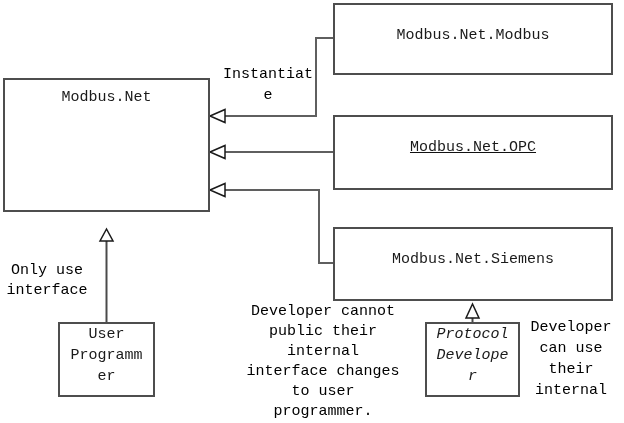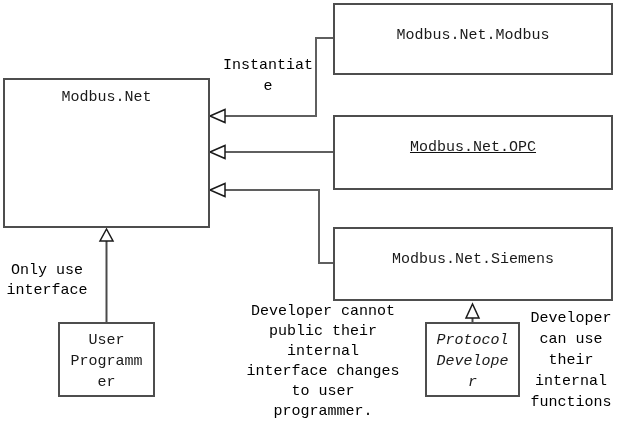--- a/index.html
+++ b/index.html
@@ -33,33 +33,33 @@
   .box-title {
     font-size: 15px;
     line-height: 21px;
     padding-top: 20px;
     white-space: nowrap;
     color: #1a1a1a;
   }
   .box-lines {
     font-size: 15px;
     line-height: 21px;
-    padding-top: 6px;
+    padding-top: 0;
     color: #1a1a1a;
   }
   .box-lines div { white-space: nowrap; }
   .caption {
     position: absolute;
     font-size: 15px;
     text-align: center;
     color: #000000;
   }
   .caption div { white-space: nowrap; }
   .lh20 { line-height: 20px; }
-  .lh21 { line-height: 21px; }
+  .lh21 { line-height: 21px; margin-top: 9px; }
 </style>
 </head>
 <body>
 
 <div class="canvas">
 
   <svg class="wires" viewBox="0 0 624 423" xmlns="http://www.w3.org/2000/svg">
 
     <g>
       <polyline points="333,38 316,38 316,116 225,116" fill="none" stroke="#5f5f5f" stroke-width="2"></polyline>
@@ -80,21 +80,21 @@
       <line x1="106.5" y1="322" x2="106.5" y2="241" stroke="#4a4a4a" stroke-width="2"></line>
       <polygon points="106.5,229 100,241 113,241" fill="#ffffff" stroke="#1a1a1a" stroke-width="1.5"></polygon>
     </g>
 
     <g>
       <line x1="472.5" y1="322" x2="472.5" y2="318" stroke="#4a4a4a" stroke-width="2"></line>
       <polygon points="472.5,304 466,318 479,318" fill="#ffffff" stroke="#1a1a1a" stroke-width="1.5"></polygon>
     </g>
   </svg>
 
-  <div class="box" style="left:3px; top:78px; width:207px; height:150px;">
+  <div class="box" style="left:3px; top:78px; width:207px; height:134px;">
     <div class="box-title" style="padding-top:7px;">Modbus.Net</div>
   </div>
 
   <div class="box" style="left:333px; top:3px; width:280px; height:72px;">
     <div class="box-title">Modbus.Net.Modbus</div>
   </div>
 
   <div class="box" style="left:333px; top:115px; width:280px; height:75px;text-decoration:underline;">
     <div class="box-title">Modbus.Net.OPC</div>
   </div>
@@ -136,16 +136,15 @@
     <div>interface changes</div>
     <div>to user</div>
     <div>programmer.</div>
   </div>
 
   <div class="caption lh21" style="left:526px; top:308px; width:90px;">
     <div>Developer</div>
     <div>can use</div>
     <div>their</div>
     <div>internal</div>
-    <div>functions</div>
   </div>
 
 </div>
 
 </body></html>

